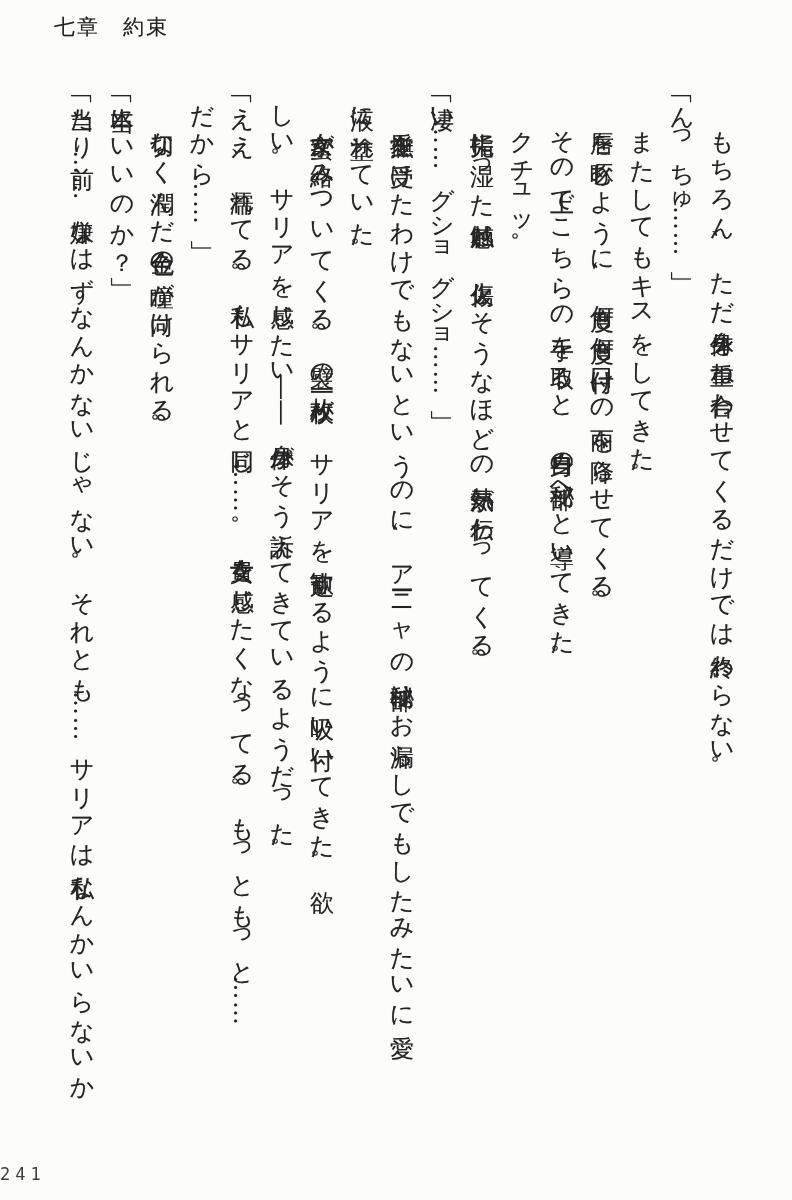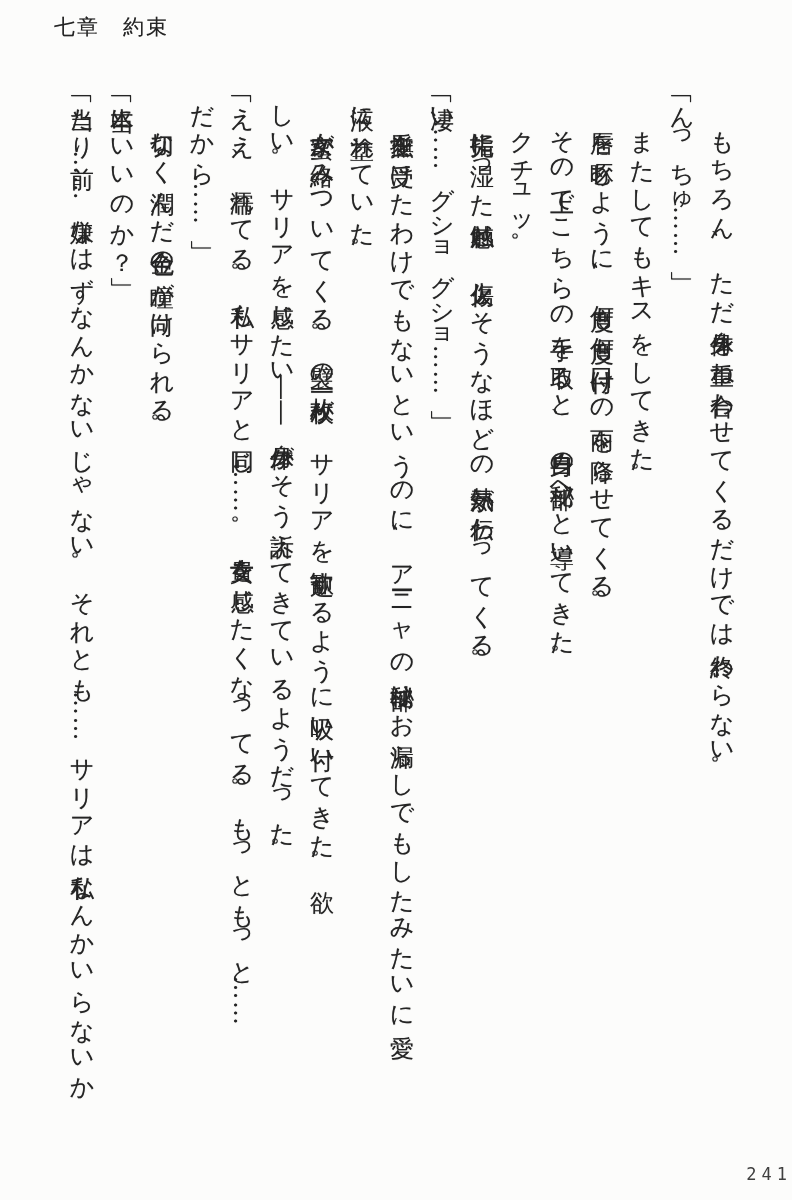--- a/index.html
+++ b/index.html
@@ -51,21 +51,21 @@
   }
   .text-line.indent{
     text-indent:26px;
   }
   
   .page-number{
     position:absolute;
     left:0;
     right:0;
     bottom:16px;
-    text-align:right;
+    text-align:left;
     font-family:"DejaVu Sans Mono","Liberation Mono",monospace;
     font-size:17px;
     letter-spacing:5px;
     color:var(--pn);
   }
 </style>
 </head>
 <body>
 
 <div class="page">

